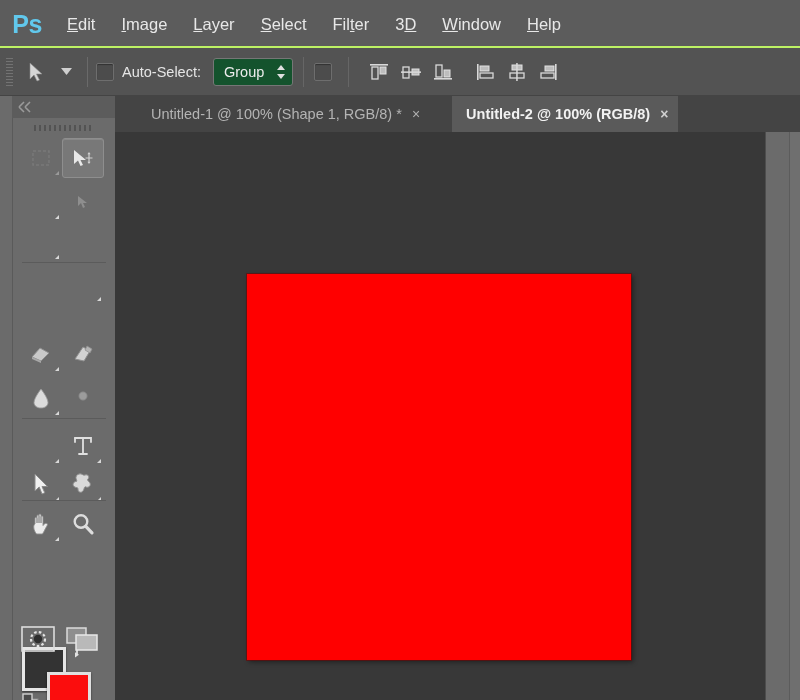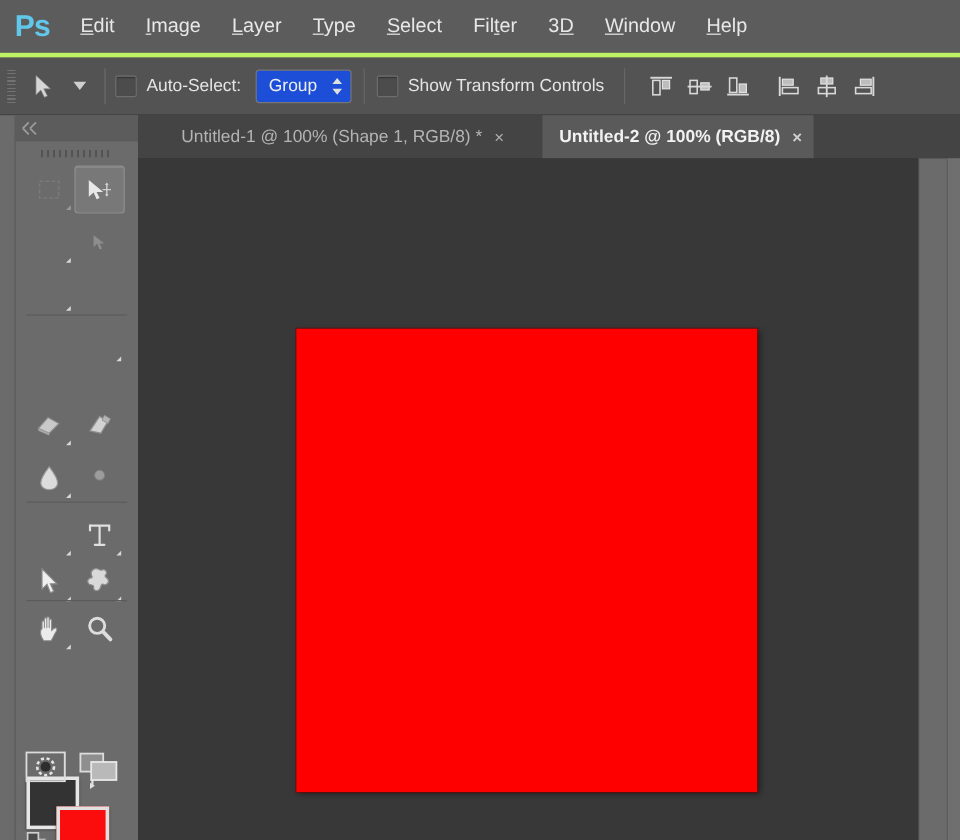--- a/index.html
+++ b/index.html
@@ -8,22 +8,22 @@
     background:#383838;
     font-family:"Liberation Sans", sans-serif;
     -webkit-font-smoothing:antialiased;
   }
   #app { position:relative; width:800px; height:700px; }
 
   
   .menubar {
     position:absolute; left:0; top:0; width:800px; height:48px;
     background:#5c5c5c;
-    display:flex; align-items:center;
-    border-bottom:4px solid #bef264;
+    display:flex; 
+    border-bottom:2px solid #bef264;
   }
   .ps-logo {
     width:54px; height:48px;
     display:flex; align-items:center; justify-content:center;
     font-size:25px; font-weight:bold; color:#61c8ec;
     letter-spacing:-0.5px;
     font-family:"Liberation Sans", sans-serif;
   }
   .menu-item {
     padding:0 13px; height:48px; line-height:48px;
@@ -53,21 +53,21 @@
   .cbox {
     width:18px; height:18px; background:#4c4c4c;
     border:1px solid #6e6e6e; border-radius:2px;
     box-shadow:inset 0 1px 1px rgba(0,0,0,.35);
   }
   .opt-label {
     font-size:14.5px; color:#e5e5e5; margin-left:8px; white-space:nowrap;
   }
   .dropdown {
     margin-left:12px; height:28px; min-width:80px;
-    background:#1d4ed8; border:1px solid #767676; border-radius:3px;
+    background:#14532d; border:1px solid #767676; border-radius:3px;
     display:flex; align-items:center; justify-content:space-between;
     padding:0 6px 0 10px;
   }
   .dropdown span.dd-val { font-size:14.5px; color:#ededed; }
   .stepper { display:flex; flex-direction:column; margin-left:10px; }
   .align-group { display:flex; align-items:center; margin-left:4px; }
   .align-btn { width:32px; height:32px; display:flex; align-items:center; justify-content:center; }
   .align-gap { width:10px; }
 
   
@@ -165,21 +165,20 @@
 </head>
 <body>
 
 <div id="app">
 
   <div class="menubar">
     <div class="ps-logo">Ps</div>
     <div class="menu-item"><span class="mn">E</span>dit</div>
     <div class="menu-item"><span class="mn">I</span>mage</div>
     <div class="menu-item"><span class="mn">L</span>ayer</div>
-    <div class="menu-item"><span class="mn">T</span>ype</div>
     <div class="menu-item"><span class="mn">S</span>elect</div>
     <div class="menu-item">Fil<span class="mn">t</span>er</div>
     <div class="menu-item">3<span class="mn">D</span></div>
     <div class="menu-item"><span class="mn">W</span>indow</div>
     <div class="menu-item"><span class="mn">H</span>elp</div>
   </div>
 
   <div class="optionsbar">
     <div class="grip"></div>
 
@@ -205,21 +204,20 @@
         <svg width="10" height="16" viewBox="0 0 10 16">
           <path d="M5 1 L9 6 L1 6 Z" fill="#e0e0e0"></path>
           <path d="M5 15 L1 10 L9 10 Z" fill="#e0e0e0"></path>
         </svg>
       </span>
     </div>
 
     <div class="vsep2"></div>
 
     <div class="cbox"></div>
-    <div class="opt-label">Show Transform Controls</div>
 
     <div class="vsep2" style="margin-left:16px;"></div>
 
     <div class="align-group">
       <div class="align-btn">
         <svg width="22" height="20" viewBox="0 0 22 20">
           <rect x="2" y="2" width="18" height="1.6" fill="#d9d9d9"></rect>
           <rect x="4" y="5" width="6" height="12" fill="none" stroke="#d9d9d9" stroke-width="1.3"></rect>
           <rect x="12" y="5" width="6" height="7" fill="#bdbdbd" stroke="#e2e2e2" stroke-width="1"></rect>
         </svg>

